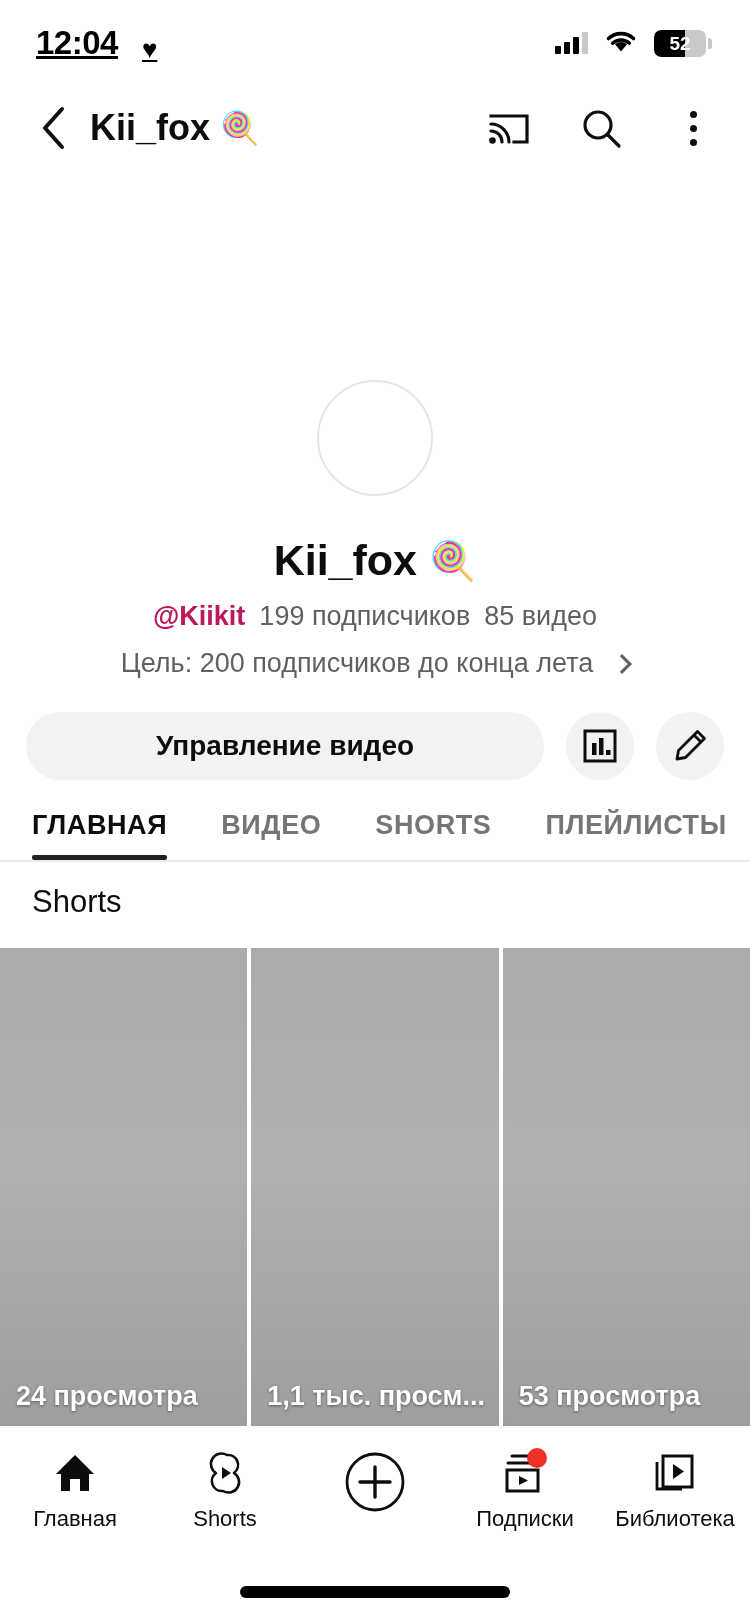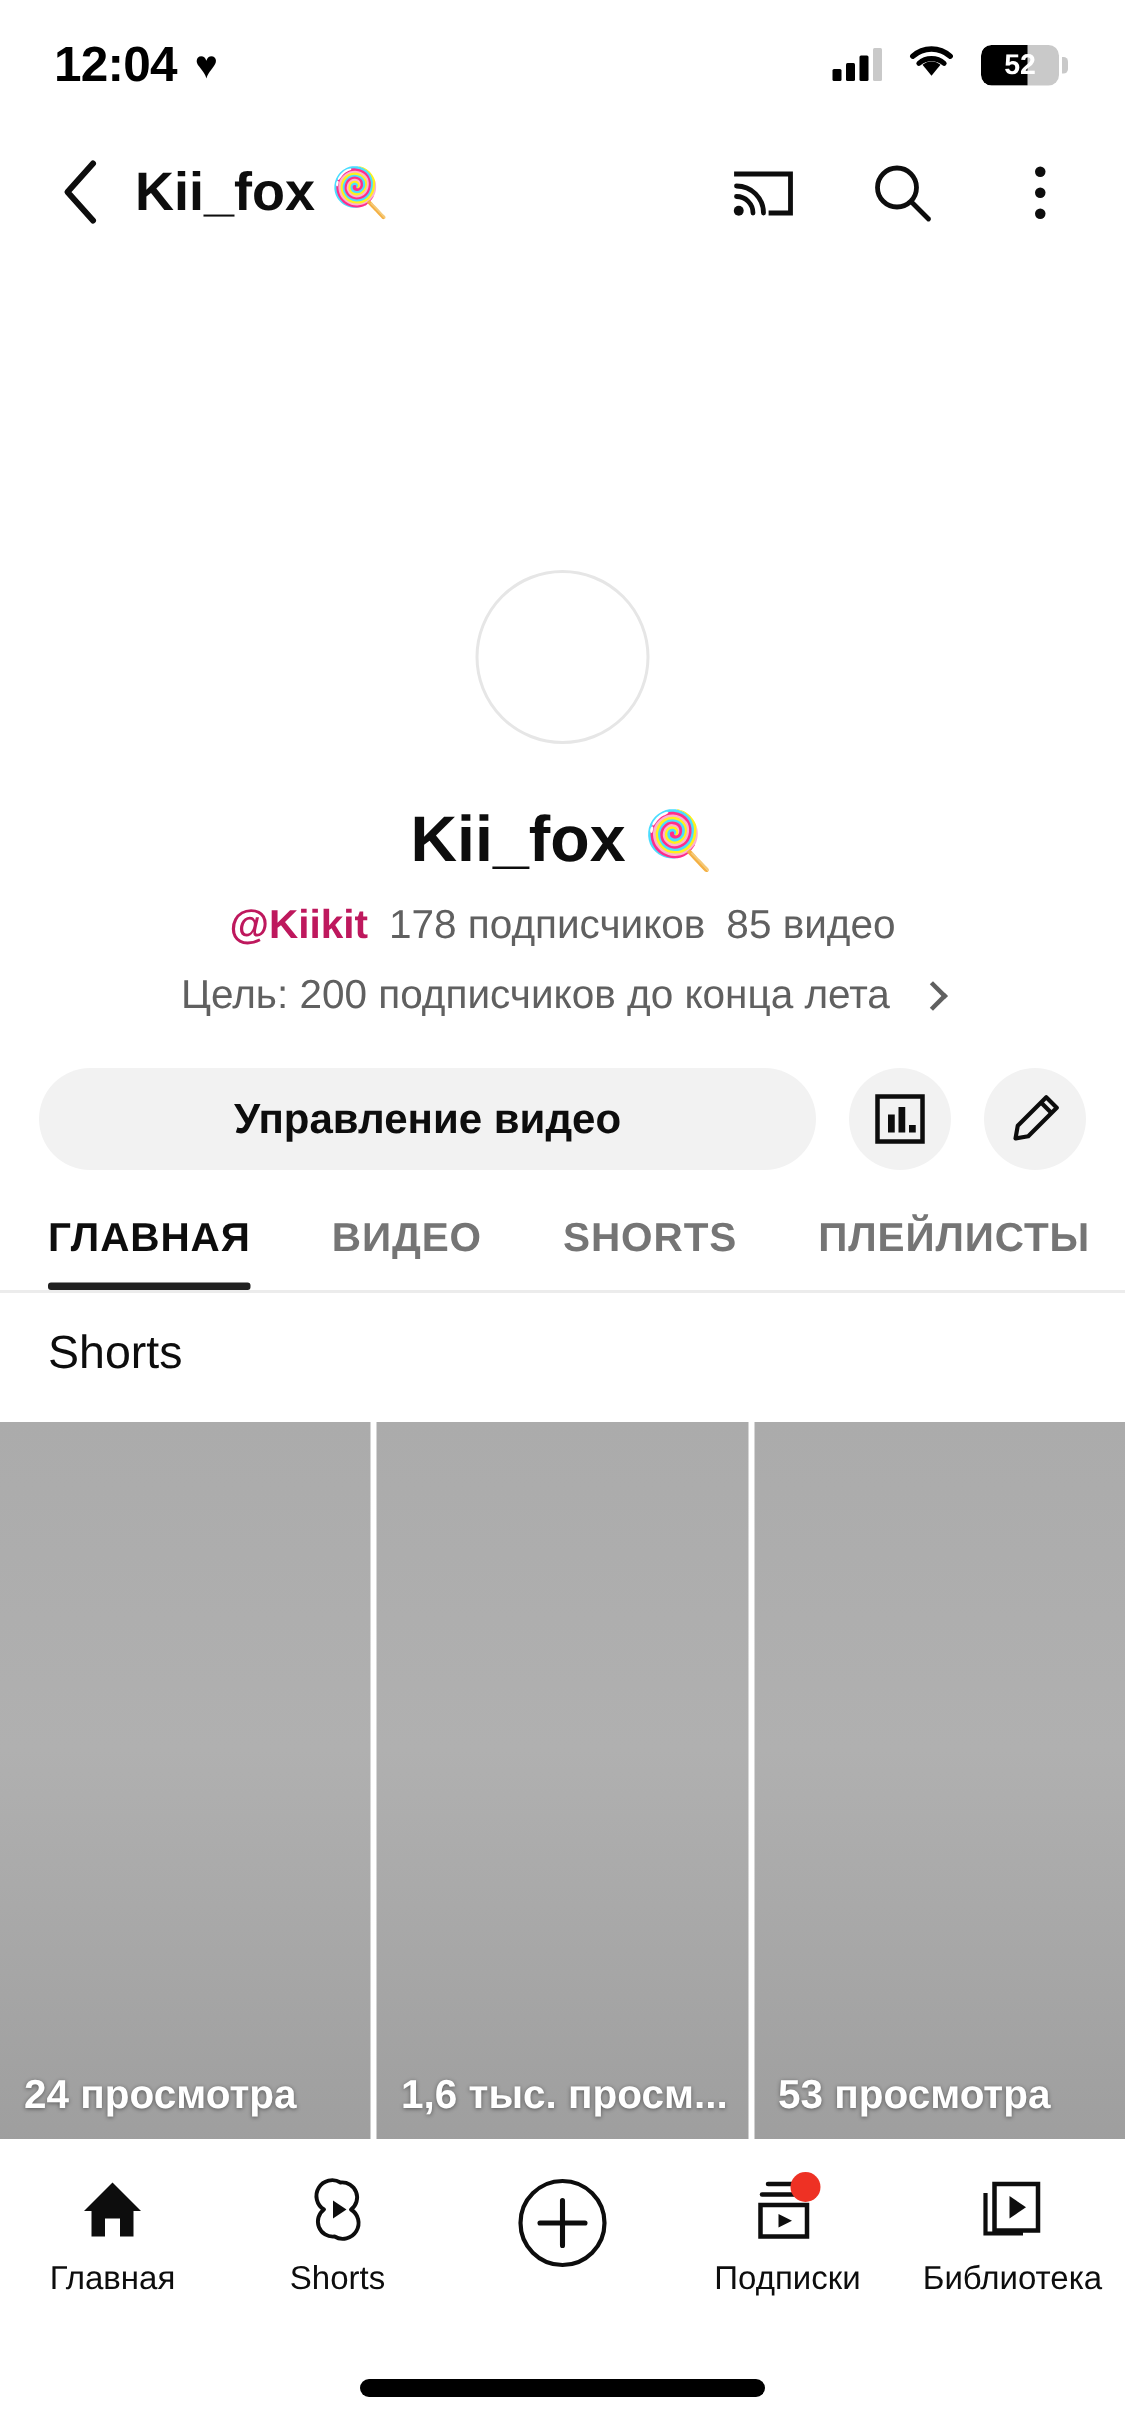--- a/index.html
+++ b/index.html
@@ -10,21 +10,21 @@
     overflow:hidden;
   }
   #app { position:relative; width:750px; height:1624px; background:#fff; }
 
   
   .statusbar{
     position:absolute; top:0; left:0; width:750px; height:86px;
     display:flex; align-items:center; justify-content:space-between;
     padding:0 38px 0 36px;
   }
-  .sb-left{ display:flex; align-items:center; gap:12px; }
+  .sb-left{ display:flex; align-items:flex-end; gap:24px;text-decoration:underline; }
   .sb-time{ font-size:33px; font-weight:700; color:#000; letter-spacing:-0.5px; }
   .sb-heart{ font-size:26px; color:#000; line-height:1; }
   .sb-right{ display:flex; align-items:center; gap:16px; }
   .sig{ display:flex; align-items:flex-end; gap:3px; height:22px; }
   .sig i{ display:block; width:6px; background:#000; border-radius:1px; }
   .sig i:nth-child(1){ height:8px; }
   .sig i:nth-child(2){ height:12px; }
   .sig i:nth-child(3){ height:17px; }
   .sig i:nth-child(4){ height:22px; background:#c9c9c9; }
   .battery{
@@ -230,21 +230,21 @@
   </div>
 
   <div class="profile">
     <div class="avatar"></div>
     <div class="ch-name">
       <span>Kii_fox</span>
       <span class="emo">🍭</span>
     </div>
     <div class="ch-meta">
       <span class="handle">@Kiikit</span>
-      <span>178 подписчиков</span>
+      <span>199 подписчиков</span>
       <span>85 видео</span>
     </div>
     <div class="ch-goal">
       <span>Цель: 200 подписчиков до конца лета</span>
       <span class="chev-r"></span>
     </div>
   </div>
 
   <div class="actions">
     <button class="btn-manage">Управление видео</button>
@@ -279,21 +279,21 @@
       </div>
   </div>
 
   <div class="sec-title">Shorts</div>
 
   <div class="grid">
     <div class="cell">
       <span class="views">24 просмотра</span>
     </div>
     <div class="cell">
-      <span class="views">1,6 тыс. просм...</span>
+      <span class="views">1,1 тыс. просм...</span>
     </div>
     <div class="cell">
       <span class="views">53 просмотра</span>
     </div>
     <div class="cell stub"></div>
     <div class="cell stub"></div>
     <div class="cell stub"></div>
   </div>
 
   <div class="bottomnav">

